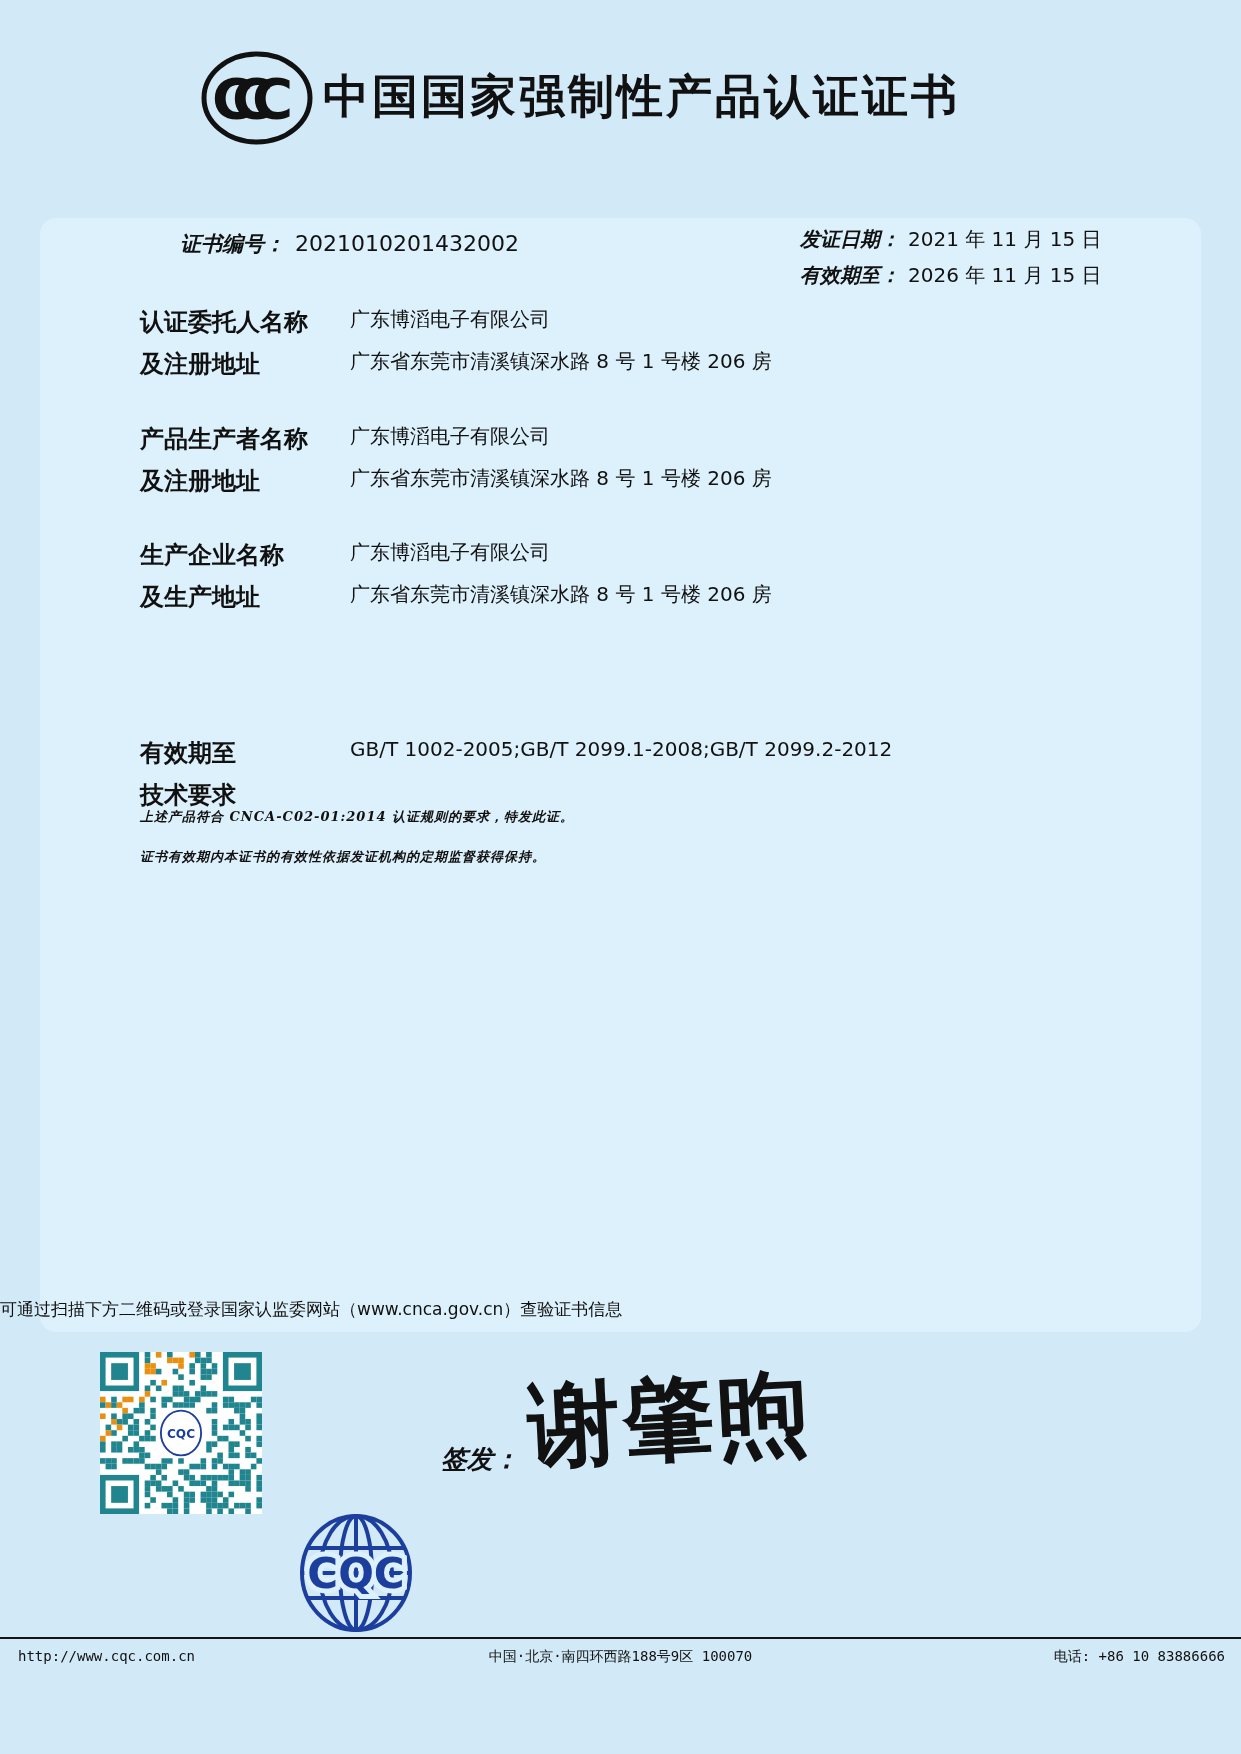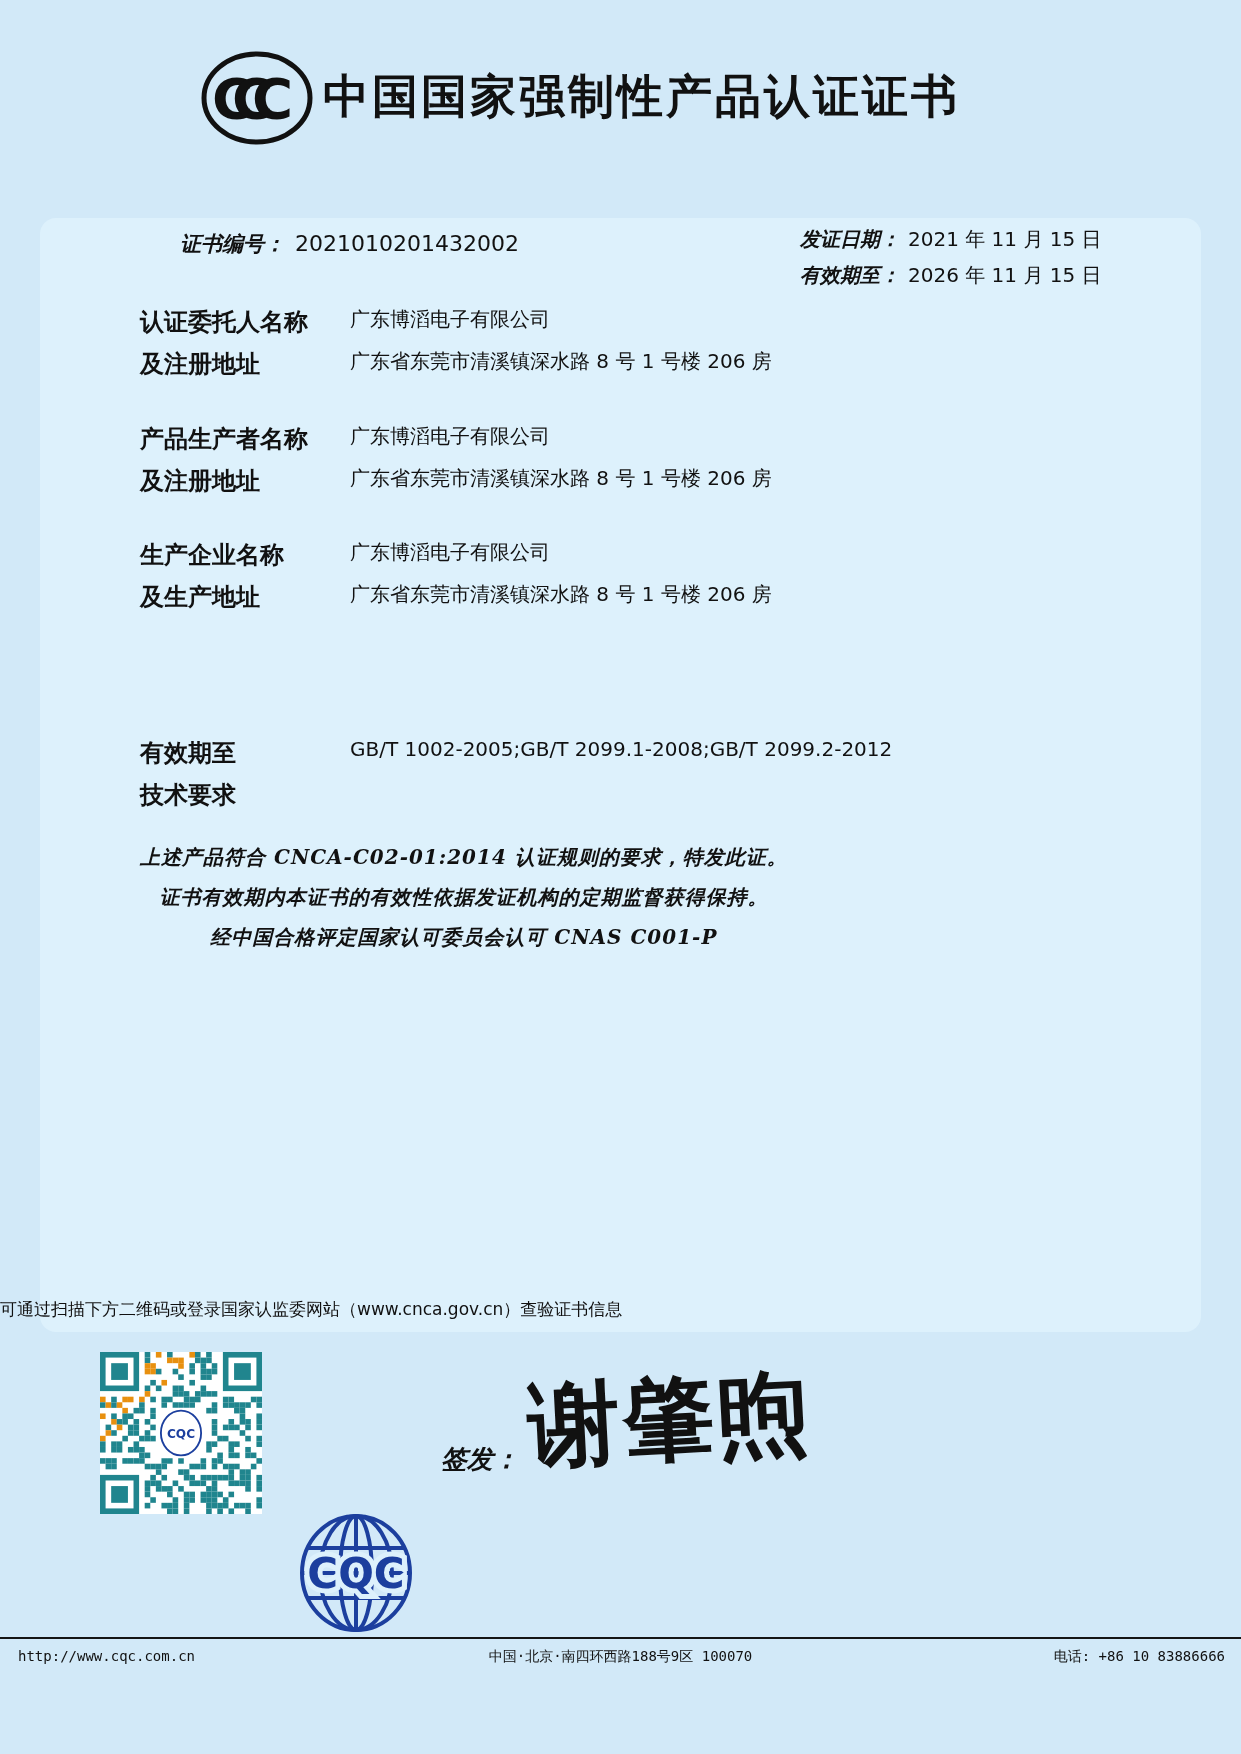--- a/index.html
+++ b/index.html
@@ -32,21 +32,21 @@
   .d2{left:800px; top:262px;}
   
   .group{position:absolute; left:0; width:1161px; height:90px;}
   .group .lab{position:absolute; left:140px; font-size:24px; font-weight:bold; white-space:nowrap;}
   .group .val{position:absolute; left:318px; font-size:20px; white-space:nowrap;margin-left:32px;}
   .group .l1,.group .v1{top:0;}
   .group .l2,.group .v2{top:42px;}
   .group.tight .v2{top:29px;}
   .g1{top:306px;} .g2{top:423px;} .g3{top:539px;} .g4{top:632px;} .g5{top:737px;}
   
-  .statements{left:140px; top:844px; font-size:20px; letter-spacing:1px;text-align:center;}
+  .statements{left:140px; top:808px; font-size:13px; letter-spacing:1px;}
   .statements div{height:40px; white-space:nowrap;}
   .stmt{font-family:"DejaVu Serif","Liberation Serif",serif; font-style:italic; font-weight:bold;}
   
   .qrnote{left:0; top:1298px; width:1135px; text-align:left; font-size:17px; white-space:nowrap;}
   
   .qr{left:100px; top:1352px;}
   
   .signlabel{left:441px; top:1442px; font-size:26px; white-space:nowrap;}
   .signame{
     left:528px; top:1358px; font-size:92px; font-weight:bold; white-space:nowrap;
@@ -113,21 +113,20 @@
   <div class="group g5">
     <span class="lab l1">有效期至</span>
     <span class="val v1">GB/T 1002-2005;GB/T 2099.1-2008;GB/T 2099.2-2012</span>
     <span class="lab l2">技术要求</span>
     <span class="val v2"></span>
   </div>
 
   <div class="abs statements">
     <div class="stmt">上述产品符合 CNCA-C02-01:2014 认证规则的要求，特发此证。</div>
     <div class="stmt">证书有效期内本证书的有效性依据发证机构的定期监督获得保持。</div>
-    <div class="stmt">经中国合格评定国家认可委员会认可 CNAS C001-P</div>
   </div>
 
   <div class="abs qrnote">可通过扫描下方二维码或登录国家认监委网站（www.cnca.gov.cn）查验证书信息</div>
 
   <svg class="abs qr" id="qr-svg" width="162" height="162" viewBox="0 0 174 174">
       <rect x="0" y="0" width="174" height="174" fill="#ffffff"></rect>
       <rect x="48" y="0" width="6" height="6" fill="#20858e"></rect>
       <rect x="60" y="0" width="6" height="6" fill="#e8900f"></rect>
       <rect x="72" y="0" width="6" height="6" fill="#20858e"></rect>
       <rect x="96" y="0" width="6" height="6" fill="#e8900f"></rect>

